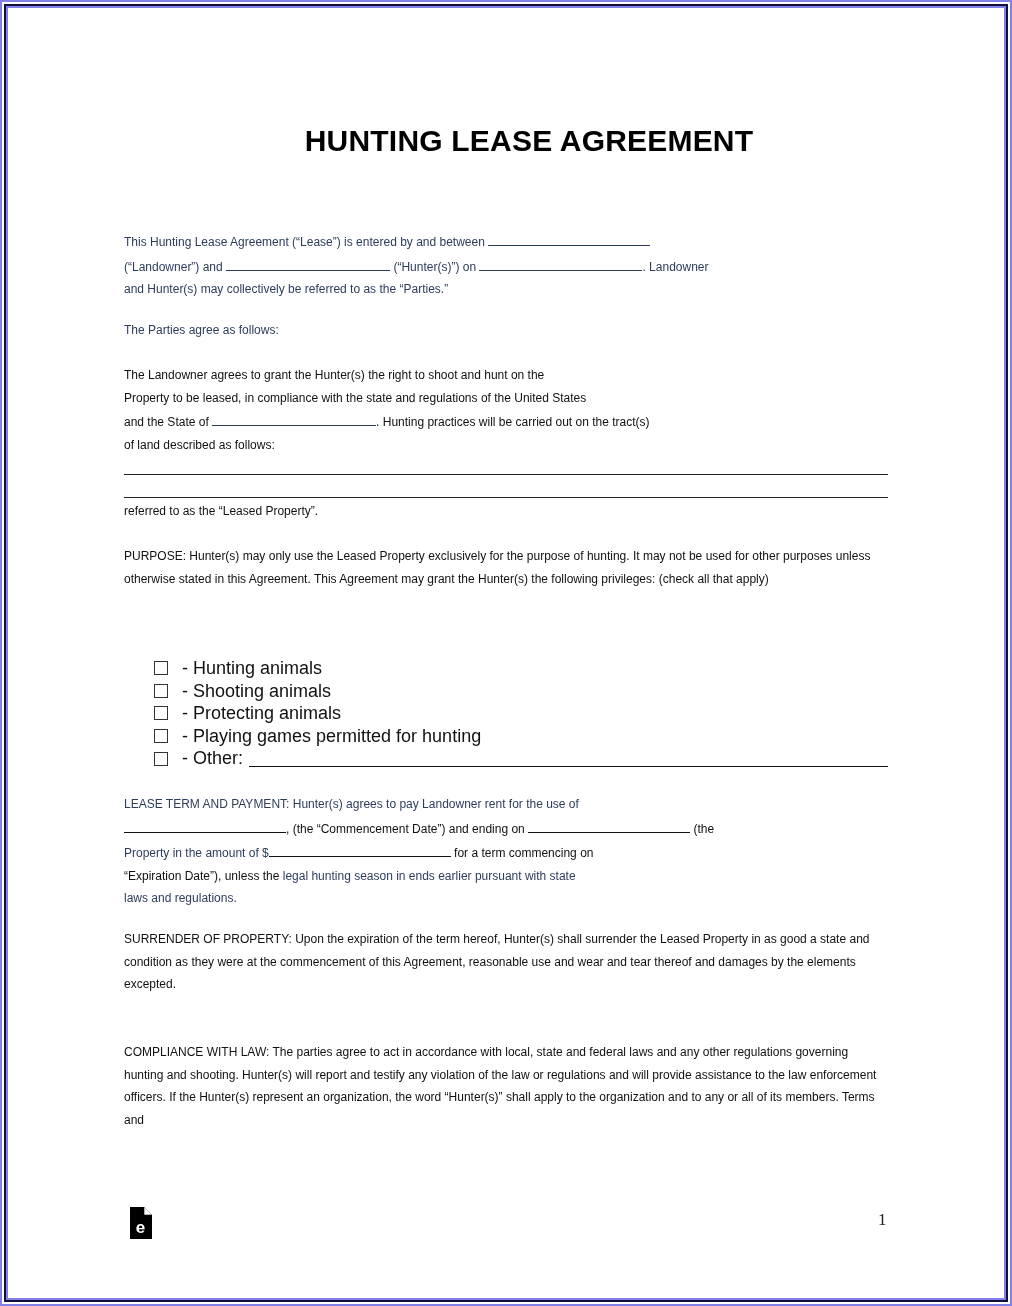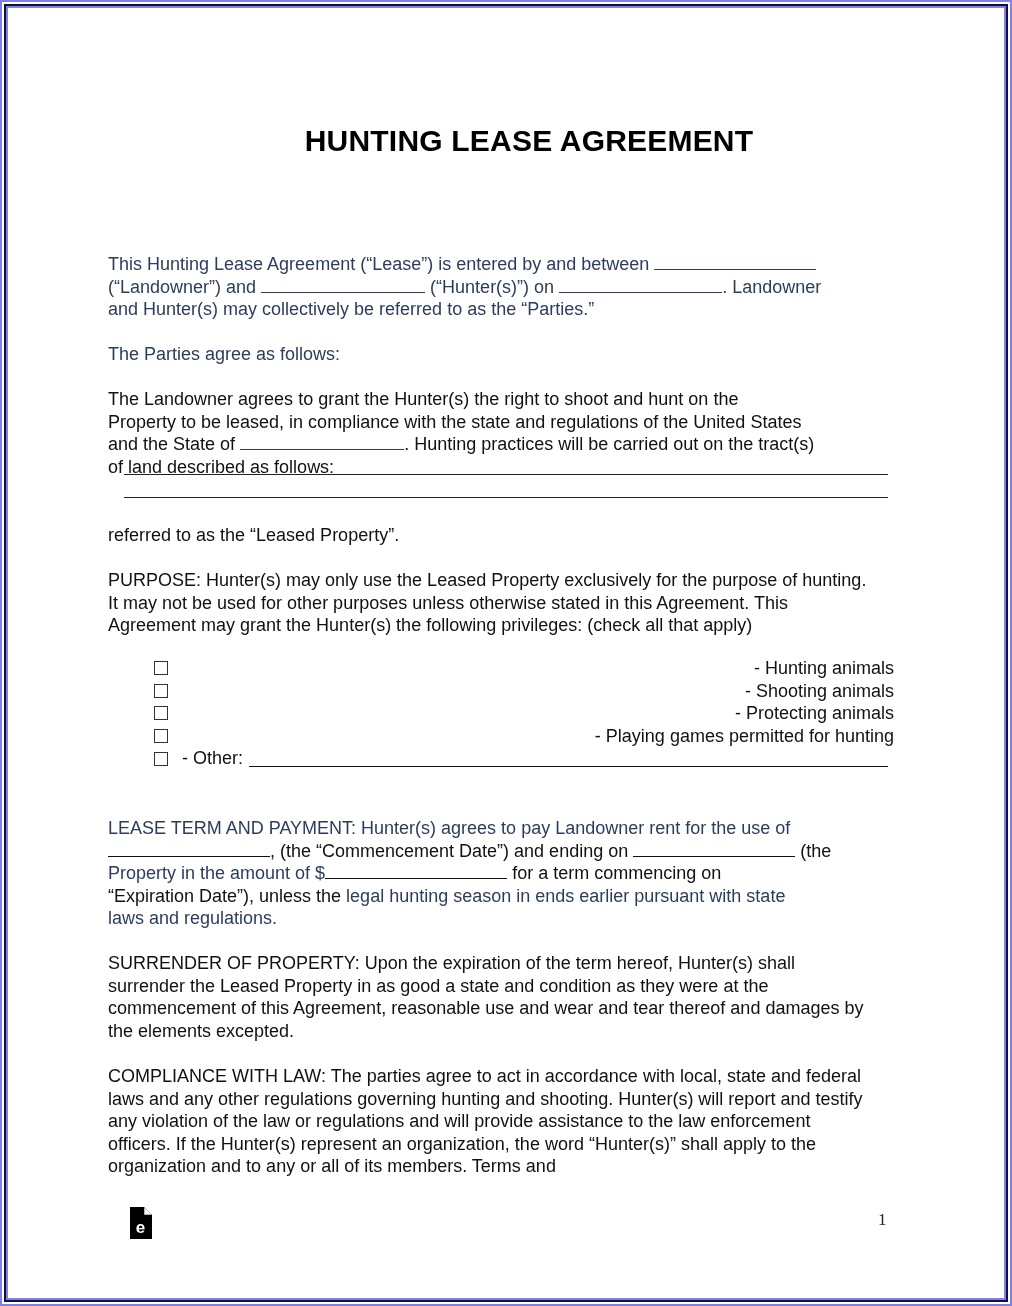--- a/index.html
+++ b/index.html
@@ -26,39 +26,39 @@
     .page {
       position: absolute; left: 0; top: 0; width: 1012px; height: 1306px;
     }
     .title {
       position: absolute; left: 0; width: 1012px; top: 124px;
       text-align: center; font-weight: bold; font-size: 30px; color: #000;
       letter-spacing: 0.2px;
       padding-left: 23px;
     }
     .block {
-      position: absolute; left: 108px; width: 766px;
-      font-size: 18px; line-height: 22.6px; color: #111; margin-top: 24px;
+      position: absolute; left: 124px; width: 766px;
+      font-size: 12px; line-height: 22.6px; color: #111;
     }
     .blue { color: #2c3d5c; }
     .bold { font-weight: normal; }
     .blank {
       display: inline-block; border-bottom: 1px solid #2c3d5c;
       height: 16px; vertical-align: baseline;
     }
     .blank.black { border-bottom-color: #111; }
     .full-line {
       position: absolute; left: 124px; width: 764px; height: 0;
       border-top: 1.5px solid #222;
     }
     .checklist {
       position: absolute; left: 154px; width: 740px;
       font-size: 18px; line-height: 22.6px; color: #111;
     }
-    .check-row { display: flex; align-items: center; height: 22.6px; justify-content: space-between; }
+    .check-row { display: flex; align-items: center; height: 22.6px; }
     .checkbox {
       width: 12px; height: 12px; border: 1px solid #333;
       margin-right: 14px; flex: none; background: #fff;
     }
     .other-line {
       flex: 1; border-bottom: 1.5px solid #111; height: 16px; margin-left: 6px;
       margin-right: 6px;
     }
     .logo {
       position: absolute; left: 130px; top: 1207px; width: 22px; height: 32px;

